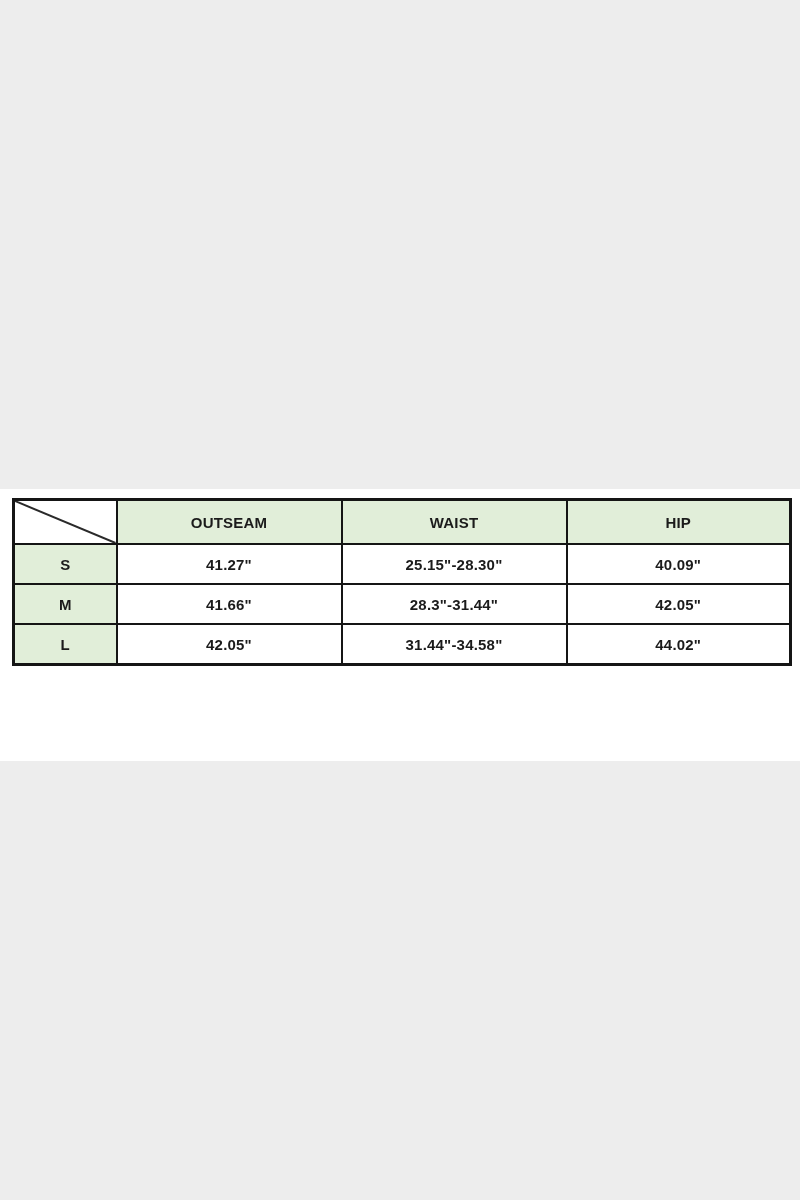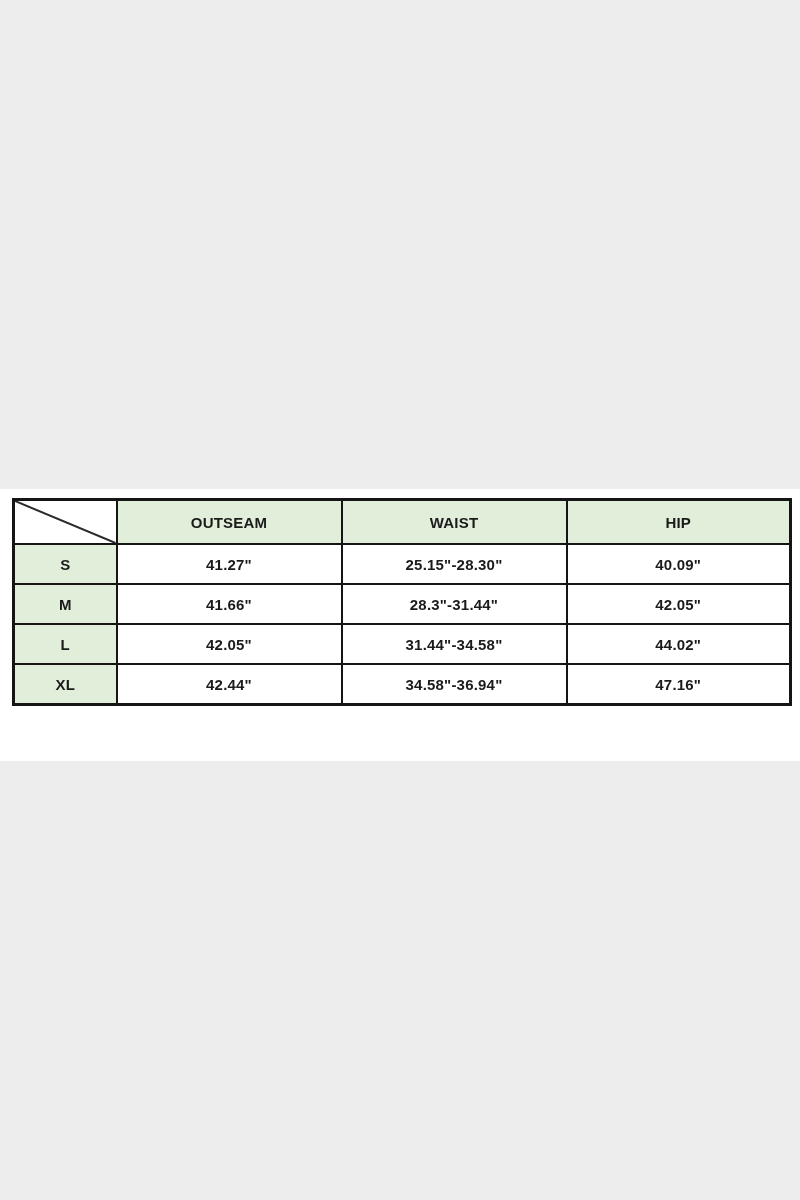--- a/index.html
+++ b/index.html
@@ -101,21 +101,15 @@
         <td>41.66"</td>
         <td>28.3"-31.44"</td>
         <td>42.05"</td>
       </tr>
       <tr>
         <th>L</th>
         <td>42.05"</td>
         <td>31.44"-34.58"</td>
         <td>44.02"</td>
       </tr>
-      <tr>
-        <th>XL</th>
-        <td>42.44"</td>
-        <td>34.58"-36.94"</td>
-        <td>47.16"</td>
-      </tr>
     </tbody>
   </table>
 </div>
 
 </body></html>

